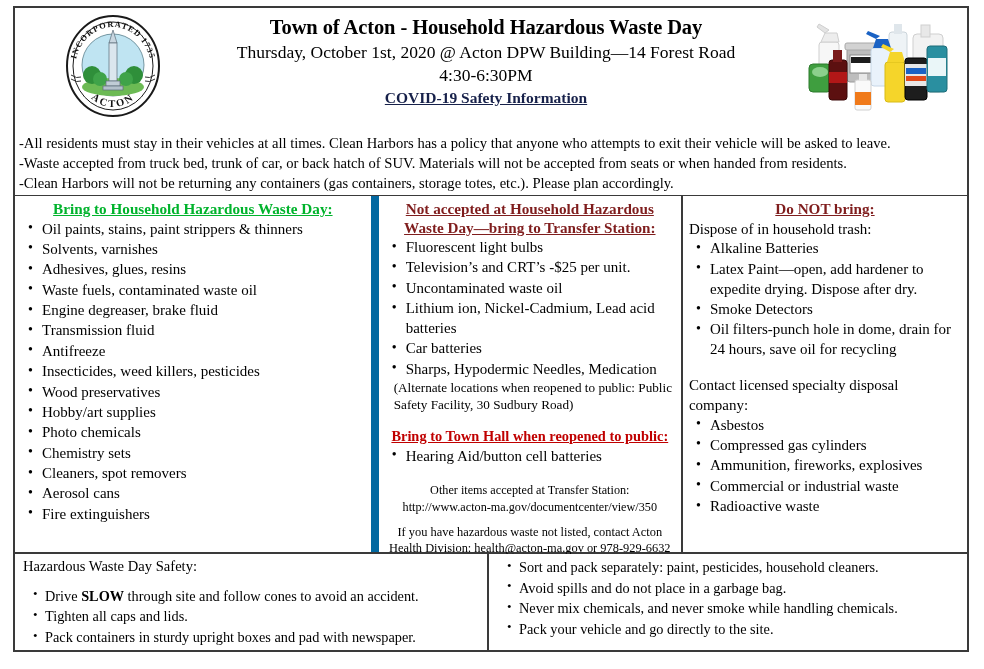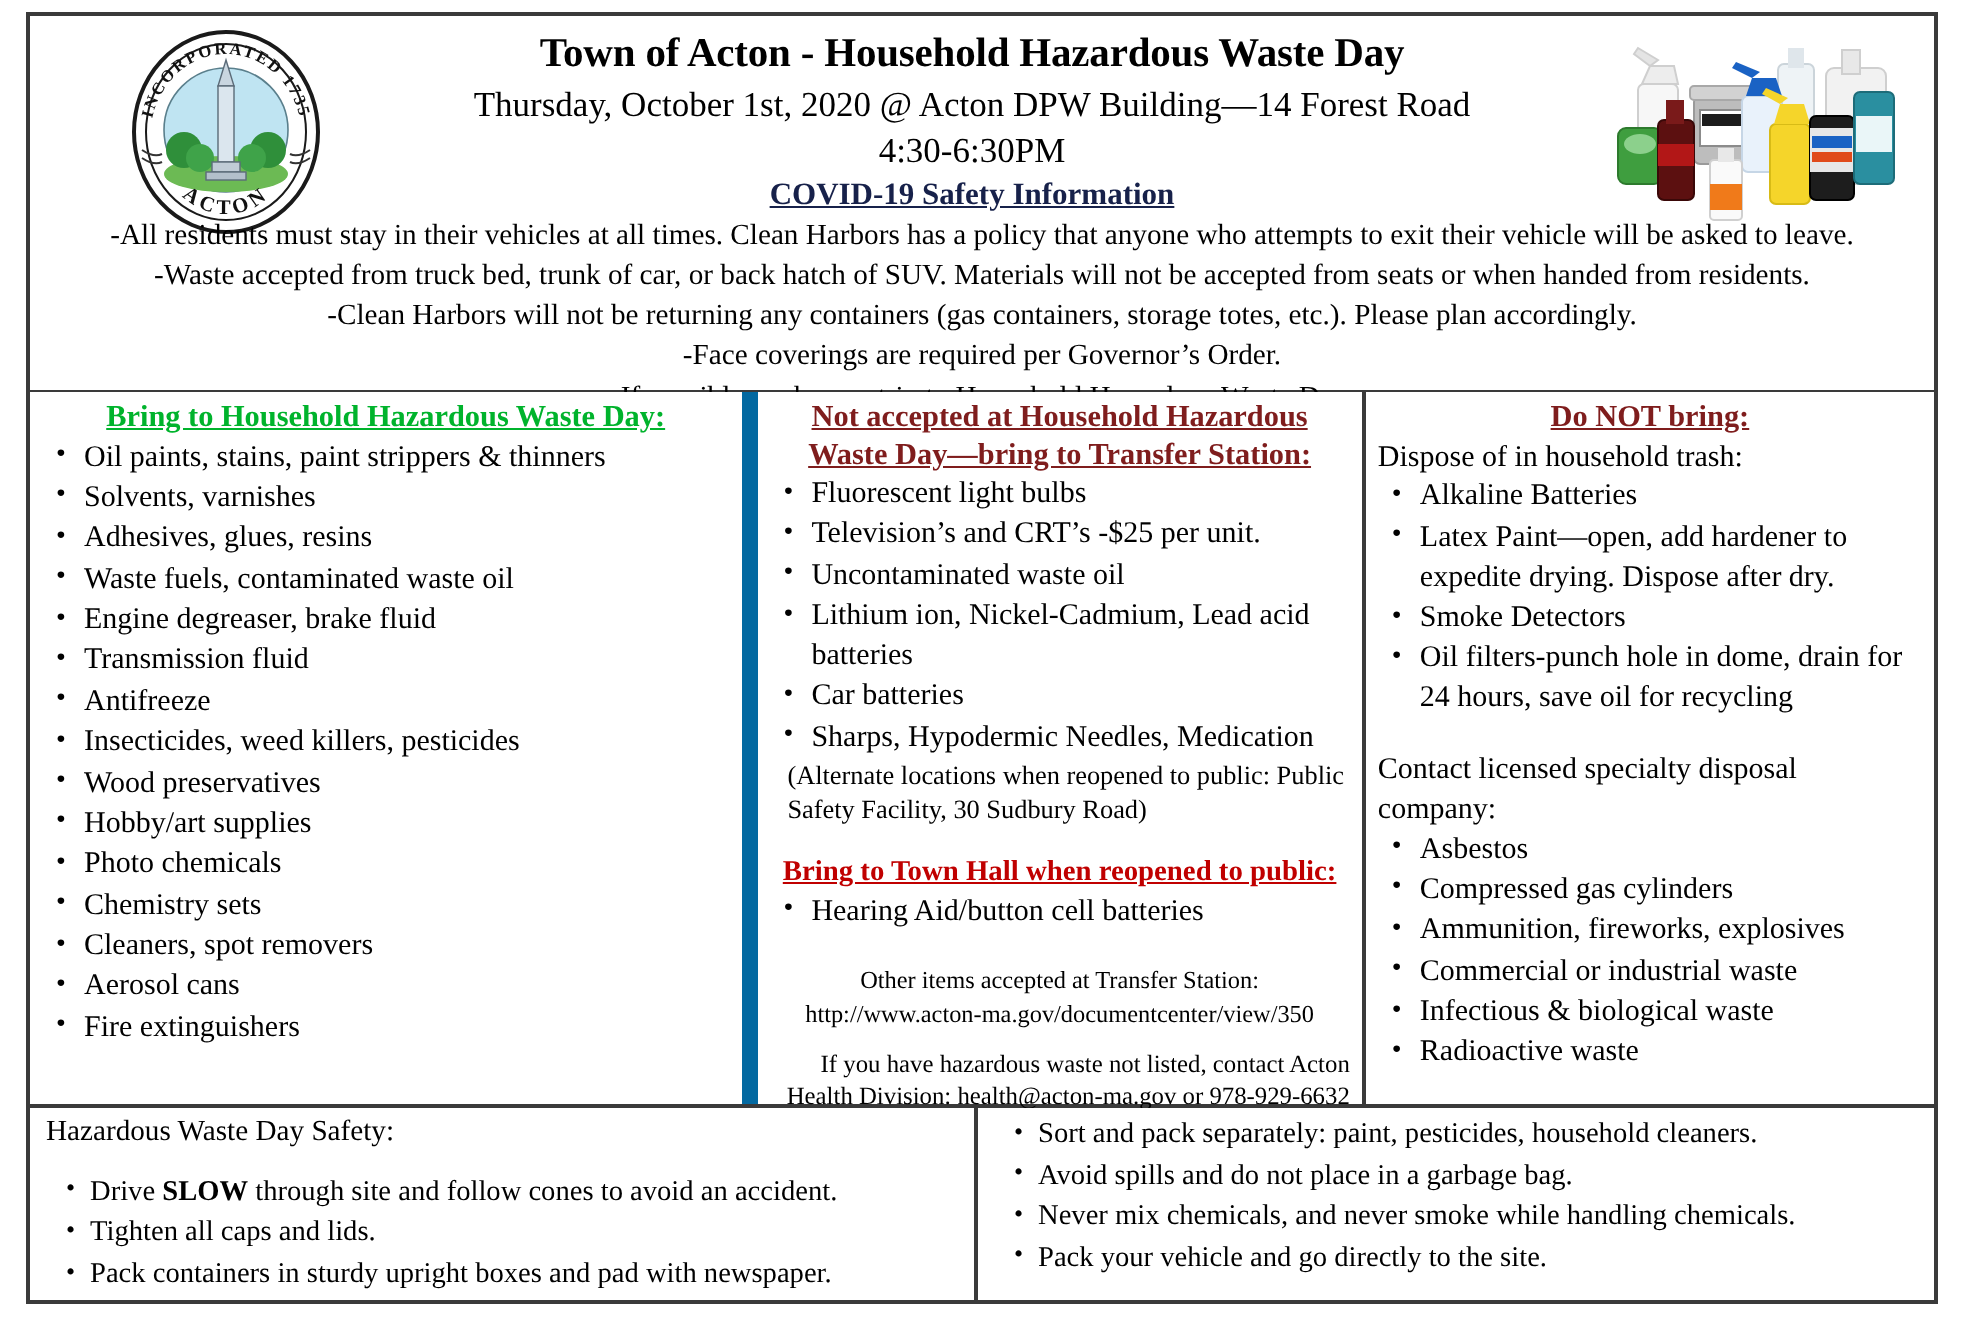--- a/index.html
+++ b/index.html
@@ -78,22 +78,22 @@
     font-weight: bold;
     text-decoration: underline;
     color: #17214a;
     margin-top: 2px;
     display: inline-block;
   }
   .covid-lines {
     position: absolute;
     left: 4px;
     right: 4px;
-    top: 100px;
-    text-align: center;
+    top: 125px;
+    text-align: left;
   }
   .covid-lines .ln {
     font-size: 14.6px;
     line-height: 1.38;
     white-space: nowrap;
   }
 
   
   .cols {
     position: relative;
@@ -154,21 +154,21 @@
   }
   .gap-sm { height: 9px; }
   .gap-md { height: 15px; }
 
   .small-center {
     text-align: center;
     font-size: 12.2px;
     line-height: 1.34;
   }
   .small-left {
-    text-align: right;
+    text-align: center;
     font-size: 12.4px;
     line-height: 1.34;
   }
 
   
   .safety {
     position: relative;
     display: flex;
     border: 2px solid #3a3a3a;
     border-top: none;
@@ -379,21 +379,20 @@
 
       <div class="gap-md"></div>
 
       <div class="plain-line">Contact licensed specialty disposal</div>
       <div class="plain-line">company:</div>
       <ul class="items">
         <li>Asbestos</li>
         <li>Compressed gas cylinders</li>
         <li>Ammunition, fireworks, explosives</li>
         <li>Commercial or industrial waste</li>
-        <li>Infectious &amp; biological waste</li>
         <li>Radioactive waste</li>
       </ul>
     </div>
   </div>
 
   <div class="safety">
     <div class="safety-col safety-left">
       <div class="safety-title">Hazardous Waste Day Safety:</div>
       <ul class="safety-items">
         <li><span>Drive </span><span class="b">SLOW</span><span> through site and follow cones to avoid an accident.</span></li>

